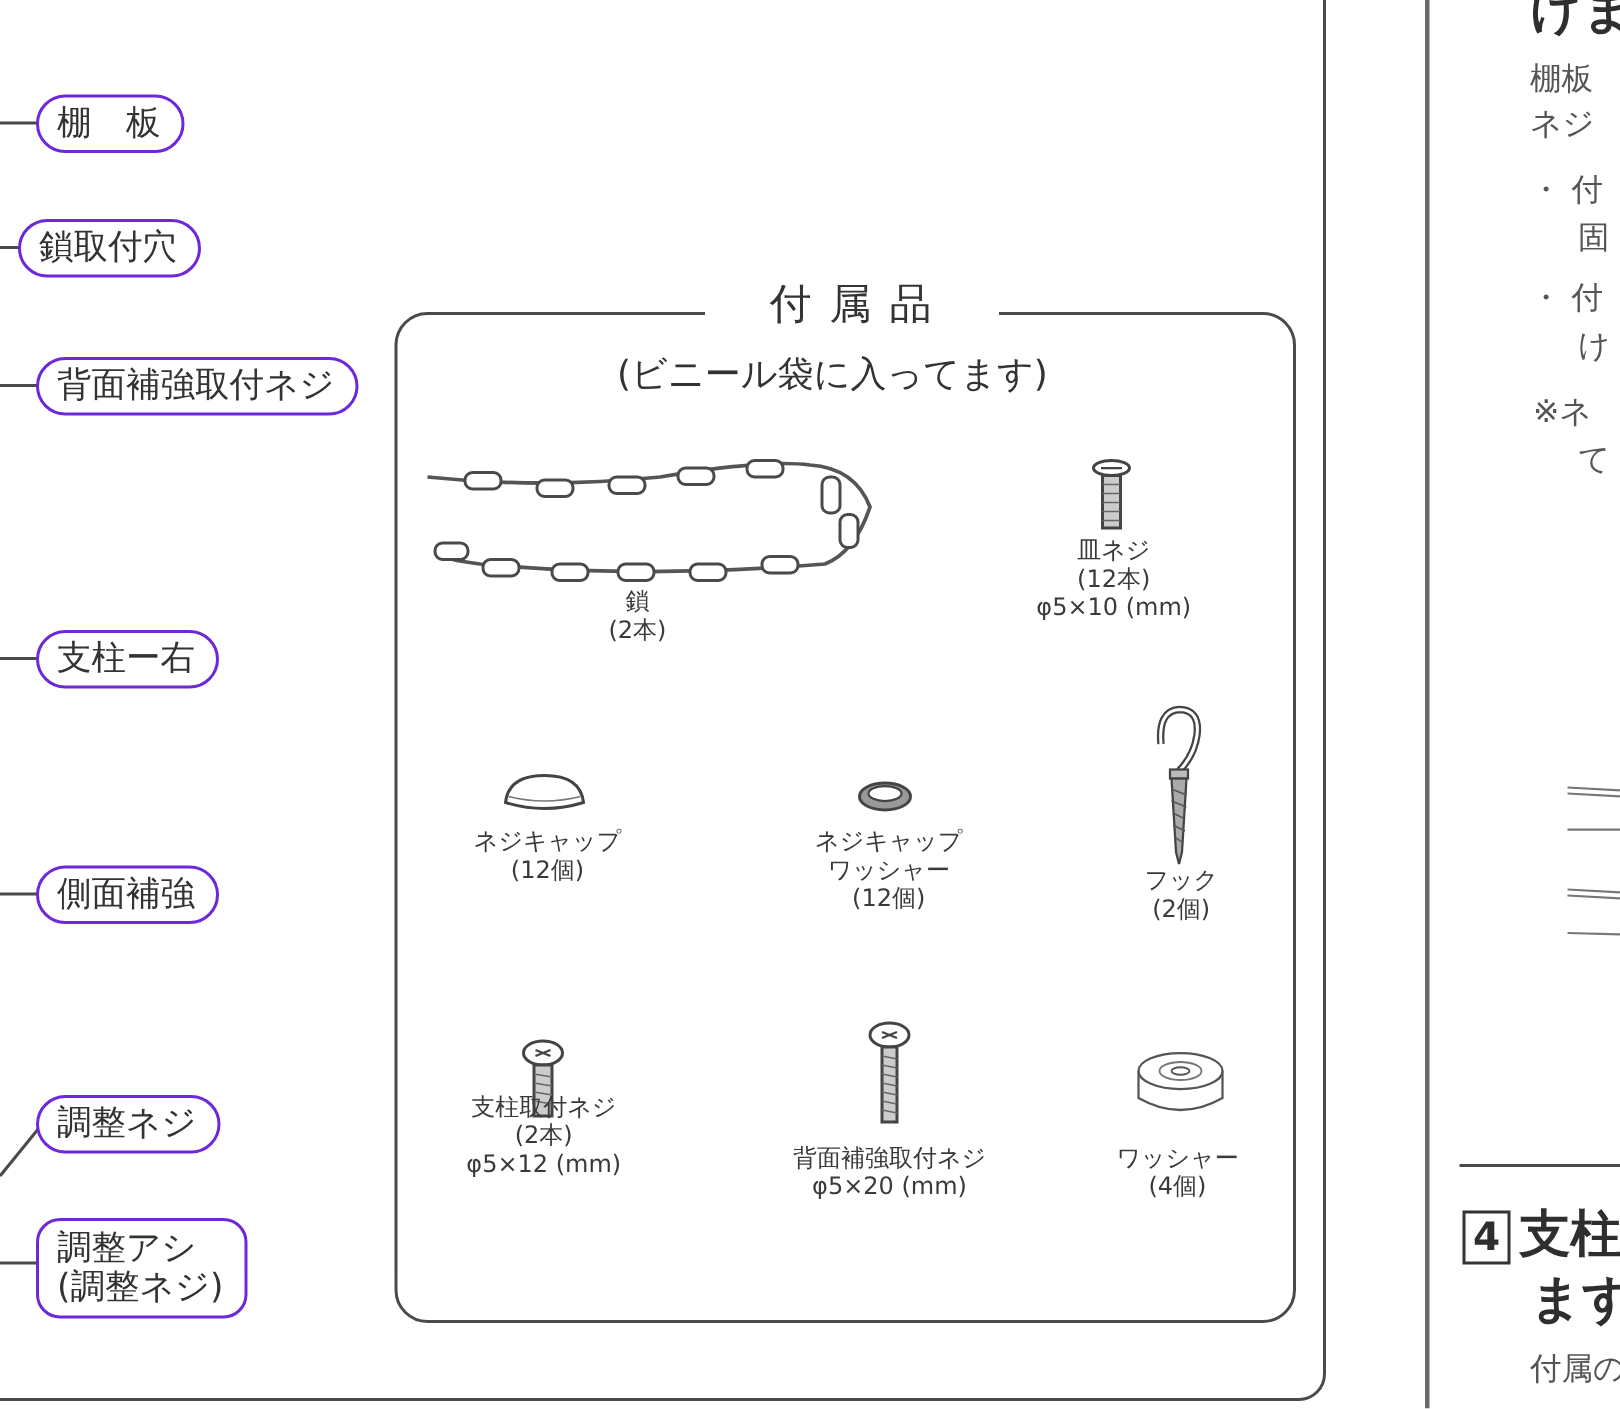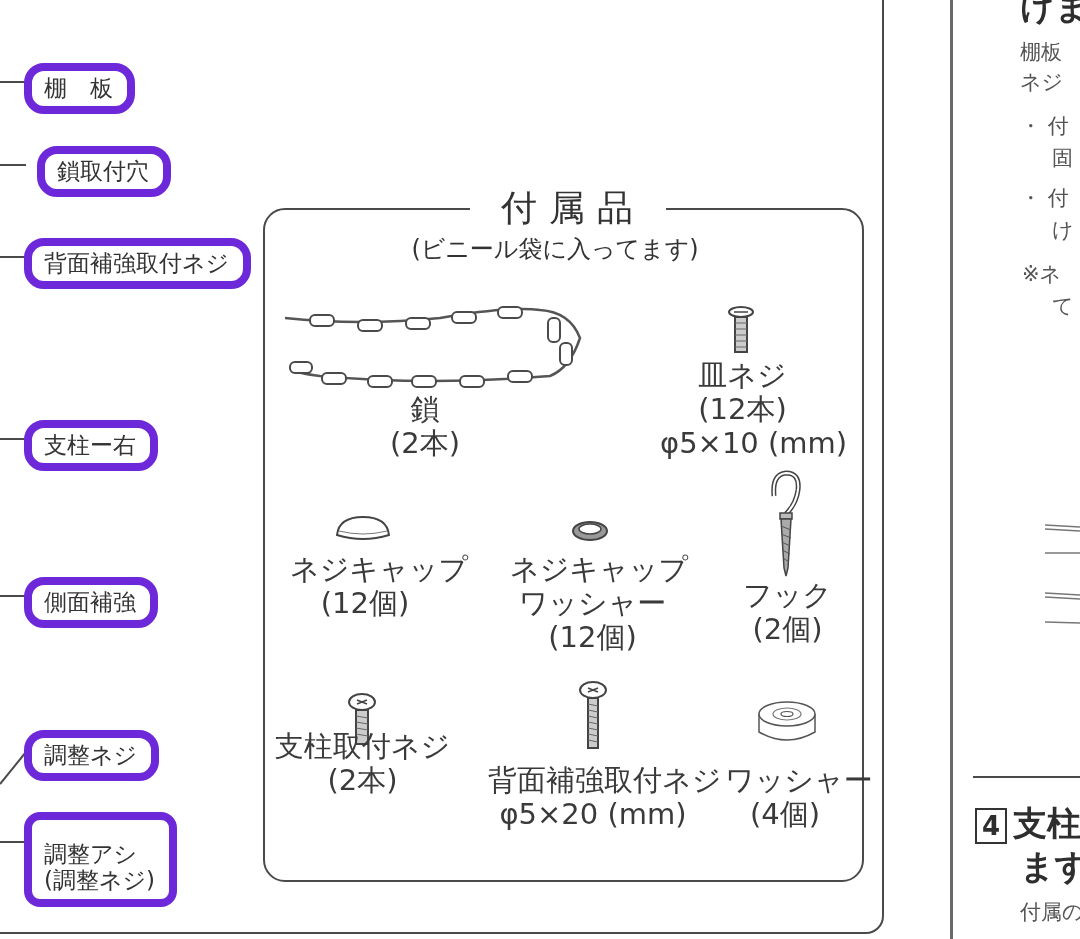--- a/index.html
+++ b/index.html
@@ -10,35 +10,35 @@
   }
   .abs { position:absolute; }
   
   .outer-panel {
     left:-20px; top:-20px; width:904px; height:954px;
     border:2.5px solid #4a4a4a; border-radius:18px; box-sizing:border-box;
   }
   .divider-v { left:950px; top:0; width:3px; height:939px; background:#6a6a6a; }
   .hline { height:2px; background:#4a4a4a; }
   .label-pill {
-    border:8px solid #6d28d9; border-radius:20px; background:#fff;
+    border:2px solid #6d28d9; border-radius:20px; background:#fff;
     font-size:23px; line-height:1; padding:6px 14px 6px 12px; white-space:nowrap;
     color:#333;
   }
-  .label-pill.two { border-radius:16px; line-height:1.15; padding:21px 14px 5px 12px; }
+  .label-pill.two { border-radius:16px; line-height:1.15; padding:5px 14px 5px 12px; }
   .acc-box {
     left:263px; top:208px; width:601px; height:674px;
     border:2.5px solid #4a4a4a; border-radius:22px; box-sizing:border-box;
   }
   .acc-title {
     left:470px; top:188px; width:186px; text-align:center; background:#fff;
-    font-size:36px; letter-spacing:12px; color:#333; padding-left:10px; line-height:1.1;
+    font-size:28px; letter-spacing:12px; color:#333; padding-left:10px; line-height:1.1;
   }
   .acc-sub { left:263px; top:233px; width:584px; text-align:center; font-size:24px; color:#333; }
-  .item-cap { text-align:center; font-size:29px; line-height:1.18; color:#3a3a3a; white-space:nowrap; }
+  .item-cap { text-align:center; font-size:16px; line-height:1.18; color:#3a3a3a; white-space:nowrap; }
   .rp-text { font-size:21px; line-height:1.35; color:#555; white-space:nowrap; }
   .rp-head { font-size:34px; font-weight:bold; color:#2e2e2e; white-space:nowrap; line-height:1.1; }
   .step-num {
     display:inline-block; border:2px solid #333; width:28px; height:32px; text-align:center;
     font-size:26px; line-height:32px; font-weight:bold; margin-right:6px; vertical-align:middle;
   }
   svg { display:block; }
 </style>
 </head>
 <body>
@@ -49,21 +49,21 @@
 <div class="abs hline" style="left:0;top:164px;width:26px;"></div>
 <div class="abs hline" style="left:0;top:256px;width:26px;"></div>
 <div class="abs hline" style="left:0;top:438px;width:26px;"></div>
 <div class="abs hline" style="left:0;top:595px;width:26px;"></div>
 <div class="abs hline" style="left:0;top:841px;width:26px;"></div>
 <svg class="abs" style="left:0;top:748px" width="30" height="40">
   <line x1="0" y1="36" x2="26" y2="4" stroke="#4a4a4a" stroke-width="2"></line>
 </svg>
 
 <div class="abs label-pill" style="left:24px;top:63px;">棚　板</div>
-<div class="abs label-pill" style="left:37px;top:146px;">鎖取付穴</div>
+<div class="abs label-pill" style="left:12px;top:146px;">鎖取付穴</div>
 <div class="abs label-pill" style="left:24px;top:238px;">背面補強取付ネジ</div>
 <div class="abs label-pill" style="left:24px;top:420px;">支柱ー右</div>
 <div class="abs label-pill" style="left:24px;top:577px;text-align:right;">側面補強</div>
 <div class="abs label-pill" style="left:24px;top:730px;">調整ネジ</div>
 <div class="abs label-pill two" style="left:24px;top:812px;">
   <div>調整アシ</div>
   <div>(調整ネジ)</div>
 </div>
 
 <div class="abs acc-box"></div>
@@ -157,20 +157,21 @@
   <g stroke="#666" stroke-width="1">
       <line x1="10" y1="24" x2="22" y2="26"></line>
       <line x1="10" y1="30" x2="22" y2="32"></line>
       <line x1="10" y1="36" x2="22" y2="38"></line>
       <line x1="10" y1="42" x2="22" y2="44"></line>
     </g>
 </svg>
 <div class="abs item-cap" style="left:270px;top:729px;width:185px;">
   <div>支柱取付ネジ</div>
   <div>(2本)</div>
+  <div>φ5×12 (mm)</div>
 </div>
 
 <svg class="abs" style="left:577px;top:680px" width="32" height="72">
   <ellipse cx="16" cy="10" rx="13" ry="8" fill="#fff" stroke="#444" stroke-width="2"></ellipse>
   <path d="M11 8 L21 12 M21 8 L11 12" stroke="#444" stroke-width="1.5"></path>
   <rect x="11" y="18" width="10" height="50" fill="#ccc" stroke="#444" stroke-width="2"></rect>
   <g stroke="#666" stroke-width="1">
       <line x1="11" y1="24" x2="21" y2="26"></line>
       <line x1="11" y1="30" x2="21" y2="32"></line>
       <line x1="11" y1="36" x2="21" y2="38"></line>

